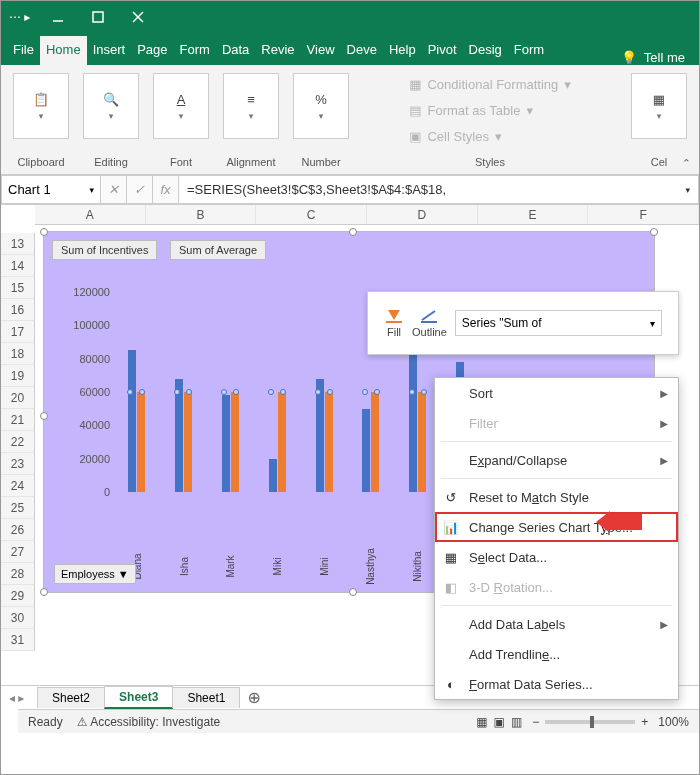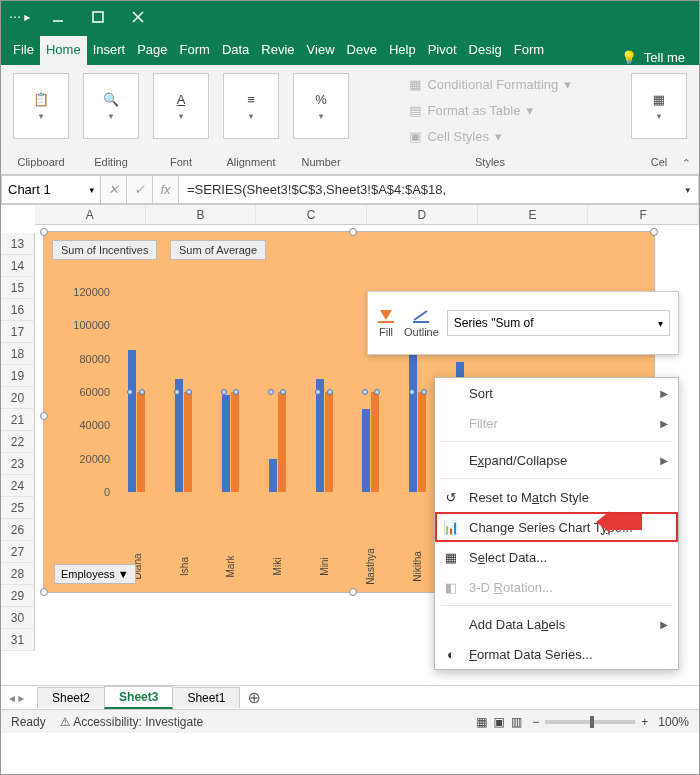--- a/index.html
+++ b/index.html
@@ -27,21 +27,21 @@
   .fb-btn{ width:26px; border:1px solid #ccc; border-left:none; display:flex; align-items:center; justify-content:center; color:#999; font-style:italic; font-size:13px; background:#fafafa;}
   .fb-btn.check{ color:#999;}
   .formula-input{ flex:1; border:1px solid #ccc; border-left:none; display:flex; align-items:center; padding:0 8px; font-size:13px; background:#fff; color:#333;}
   .formula-input .caret{ margin-left:auto; font-size:9px;}
   .grid-area{ position:relative; height:480px; background:#fff;}
   .col-headers{ display:flex; height:20px; border-bottom:1px solid #ccc; margin-left:34px;}
   .col-headers div{ flex:1; border-right:1px solid #e5e5e5; text-align:center; font-size:12px; color:#555; background:#f5f5f5; line-height:20px;}
   .row-headers{ position:absolute; top:28px; left:0; width:34px;}
   .row-headers div{ height:22px; line-height:22px; text-align:center; font-size:12px; color:#555; background:#f5f5f5; border-bottom:1px solid #e5e5e5; border-right:1px solid #ccc;}
   .cells{ position:absolute; top:20px; left:34px; right:0; bottom:0; }
-  .chart-obj{ position:absolute; top:6px; left:8px; width:612px; height:362px; border:1px solid #bbb; background:#fdba74;}
+  .chart-obj{ position:absolute; top:6px; left:8px; width:612px; height:362px; border:1px solid #bbb; background:#c4b5fd;}
   .chart-obj .handle{ position:absolute; width:8px; height:8px; background:#fff; border:1px solid #888; border-radius:4px;}
   .chart-obj .handle.tl{top:-4px; left:-4px;} .chart-obj .handle.tr{top:-4px; right:-4px;}
   .chart-obj .handle.bl{bottom:-4px; left:-4px;} .chart-obj .handle.br{bottom:-4px; right:-4px;}
   .chart-obj .handle.tm{top:-4px; left:50%;} .chart-obj .handle.bm{bottom:-4px; left:50%;}
   .chart-obj .handle.ml{top:50%; left:-4px;} .chart-obj .handle.mr{top:50%; right:-4px;}
   .pivot-btn{ position:absolute; top:8px; height:20px; padding:0 8px; background:#eee; border:1px solid #bbb; font-size:11px; line-height:18px; color:#333;}
   .plot{ position:absolute; top:60px; left:30px; width:460px; height:220px;}
   .yaxis{ position:absolute; left:0; top:0; height:200px; width:38px;}
   .yaxis div{ position:absolute; right:2px; font-size:11px; color:#555; transform:translateY(-50%);}
   .bars{ position:absolute; left:40px; right:0; height:200px; bottom:20px; display:flex; align-items:flex-end; gap:2px;}
@@ -49,38 +49,38 @@
   .bar{ width:8px;}
   .bar.b{ background:#4472c4;}
   .bar.o{ background:#ed7d31;}
   .marker{position:absolute; width:6px; height:6px; border:1px solid #4472c4; background:#c5d6f2; border-radius:3px;}
   .xaxis{ position:absolute; left:40px; right:0; bottom:-40px; display:flex;}
   .xlab{ flex:1; text-align:center; font-size:10px; color:#444; transform: rotate(-90deg) translateX(-20px); transform-origin: center; white-space:nowrap;}
   .legend{ position:absolute; right:12px; top:150px; font-size:11px; color:#444;}
   .legend div{ display:flex; align-items:center; gap:4px; margin:4px 0;}
   .legend .sq{width:8px; height:8px;}
   .emp-filter{ position:absolute; bottom:8px; left:10px; height:20px; padding:0 6px; background:#eee; border:1px solid #bbb; font-size:11px; line-height:18px;}
-  .mini-toolbar{ position:absolute; right:20px; top:86px; width:312px; height:64px; background:#fff; border:1px solid #ccc; box-shadow:0 2px 6px rgba(0,0,0,.2); display:flex; align-items:center; gap:8px; padding:4px 8px;}
+  .mini-toolbar{ position:absolute; right:20px; top:86px; width:312px; height:64px; background:#fff; border:1px solid #ccc; box-shadow:0 2px 6px rgba(0,0,0,.2); display:flex; align-items:center; gap:8px; padding:4px 16px;}
   .mini-item{ display:flex; flex-direction:column; align-items:center; font-size:11px; color:#444; gap:2px;}
   .mini-combo{ flex:1; height:26px; border:1px solid #ccc; font-size:12px; display:flex; align-items:center; padding:0 6px;}
   .context-menu{ position:absolute; right:20px; top:172px; width:245px; background:#fff; border:1px solid #bbb; box-shadow:0 3px 10px rgba(0,0,0,.25); font-size:13px; z-index:10;}
   .context-menu .item{ height:30px; display:flex; align-items:center; padding:0 18px 0 34px; position:relative; color:#333;}
   .context-menu .item.disabled{ color:#b5b5b5;}
   .context-menu .item .sub{ position:absolute; right:10px; font-size:10px; color:#666;}
   .context-menu .item .icn{ position:absolute; left:8px; width:16px; text-align:center; font-size:13px;}
   .context-menu .sep{ height:1px; background:#e4e4e4; margin:3px 6px;}
   .context-menu .item.highlight{ outline:2px solid #d33; outline-offset:-2px;}
   .context-menu .item u{ text-decoration:underline;}
   .red-arrow{ position:absolute; left:595px; top:306px; z-index:11;}
   .sheet-tabs{ height:24px; display:flex; align-items:center; padding-left:36px; background:#fff; border-top:1px solid #ccc; font-size:12px;}
   .sheet-tabs .nav{ width:36px; display:flex; gap:4px; position:absolute; left:8px; color:#888;}
   .stab{ padding:3px 14px; border:1px solid #ccc; border-bottom:none; margin-right:-1px; background:#f0f0f0;}
   .stab.active{ background:#fff; border-bottom:2px solid #197b4a; font-weight:bold; color:#197b4a;}
   .add-sheet{ padding:0 8px; color:#666; font-size:16px; line-height:16px;}
-  .status{ height:24px; background:#f3f3f3; border-top:1px solid #ccc; display:flex; align-items:center; padding:0 10px; font-size:12px; color:#444;}
+  .status{ height:24px; background:#f3f3f3; border-top:1px solid #ccc; display:flex; align-items:center; padding:0 10px; font-size:12px; color:#444;margin-left:17px;}
   .status .spacer{flex:1;}
   .zoom-slider{ width:90px; height:4px; background:#ccc; position:relative; margin:0 6px;}
   .zoom-slider::after{content:''; position:absolute; left:50%; top:-4px; width:4px; height:12px; background:#666;}
 </style>
 </head>
 <body>
 
 <div class="app">
 
   <div class="titlebar">
@@ -379,20 +379,23 @@
       <div class="item disabled">
           <span class="icn">◧</span>
           <span>3-D <u>R</u>otation...</span>
         </div>
       <div class="sep"></div>
       <div class="item">
           <span>Add Data La<u>b</u>els</span>
           <span class="sub">▶</span>
         </div>
       <div class="item">
+          <span>Add Trendlin<u>e</u>...</span>
+        </div>
+      <div class="item">
           <span class="icn">◐</span>
           <span><u>F</u>ormat Data Series...</span>
         </div>
     </div>
 
     <svg class="red-arrow" width="46" height="22">
       <path d="M46 3 L46 19 L14 19 L14 22 L0 11 L14 0 L14 3 Z" fill="#e53935"></path>
     </svg>
   </div>
 

